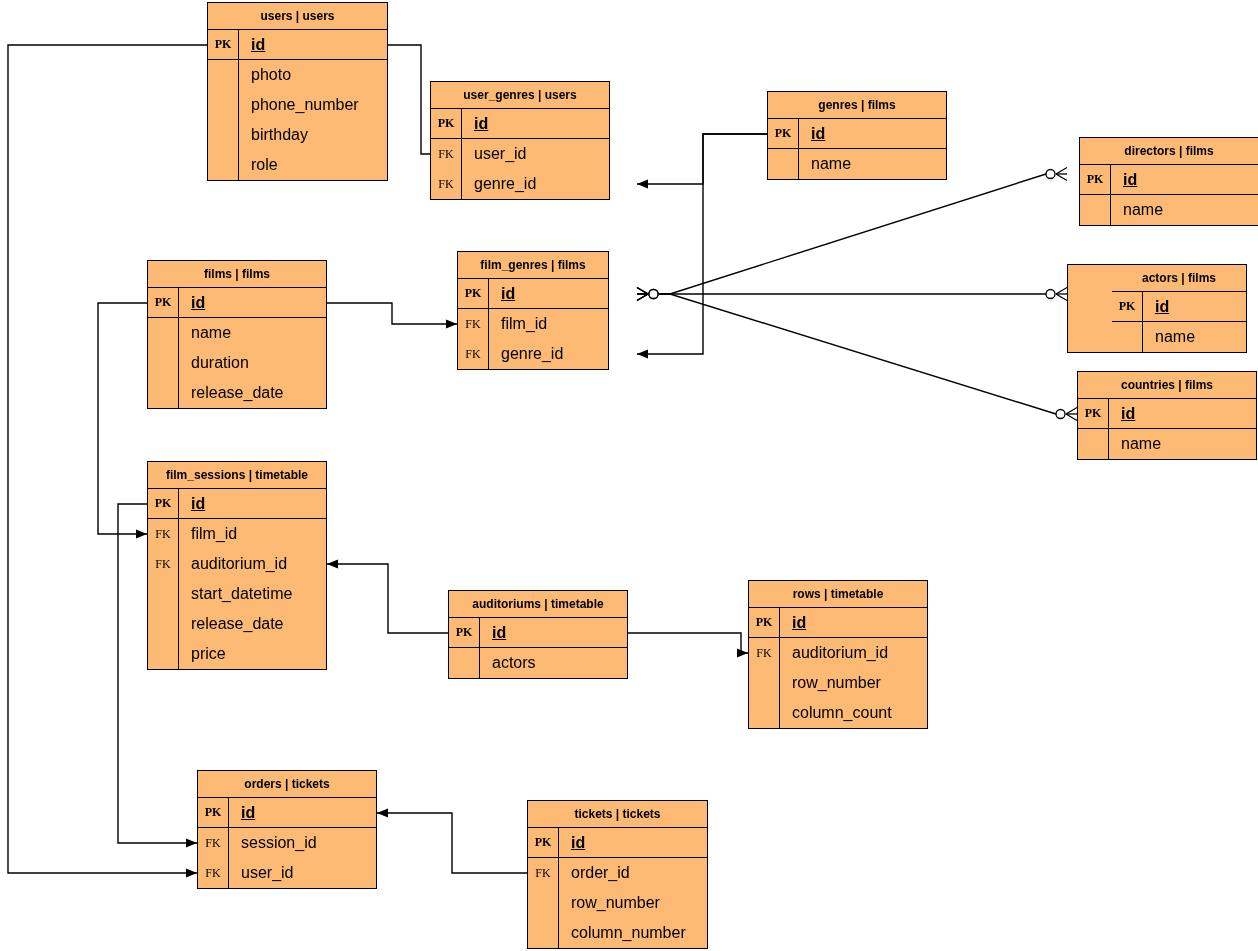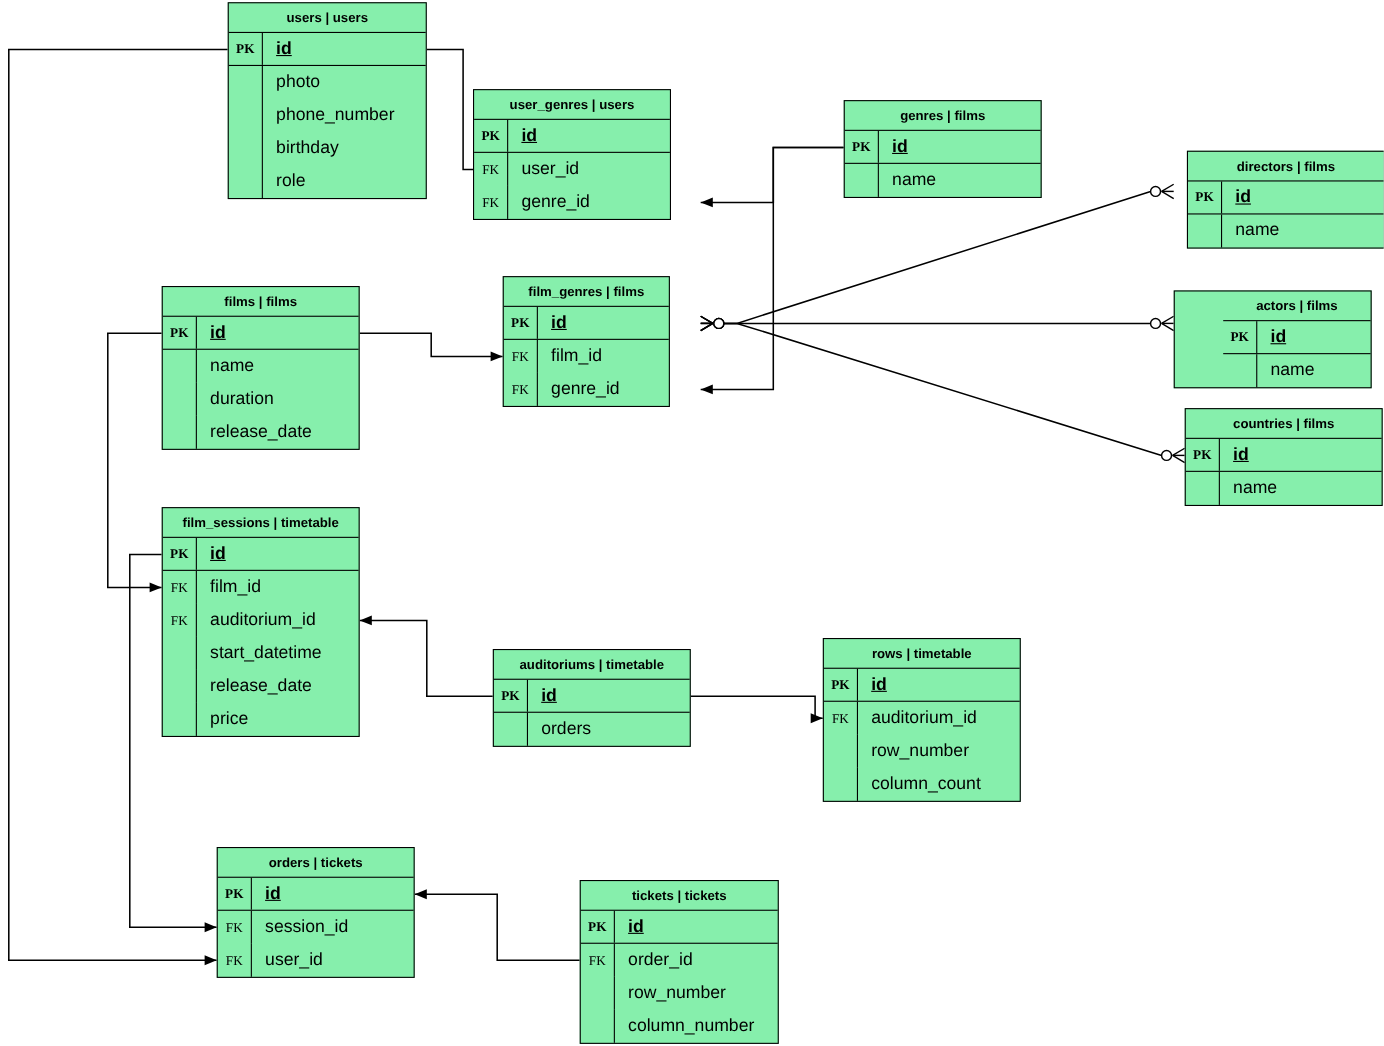--- a/index.html
+++ b/index.html
@@ -18,21 +18,21 @@
   #connector-layer {
     position: absolute;
     left: 0; top: 0;
     width: 1258px;
     height: 951px;
   }
   .entity {
     position: absolute;
     box-sizing: border-box;
     border: 1.5px solid #000000;
-    background: #86efac;
+    background: #fdba74;
     color: #000000;
   }
   .entity-header {
     box-sizing: border-box;
     height: 27px;
     border-bottom: 1.5px solid #000000;
     display: flex;
     align-items: center;
     justify-content: center;
     font-weight: bold;
@@ -298,21 +298,21 @@
         </div>
       </div>
       <div class="entity" style="left: 448px; top: 590px; width: 180px;">
         <div class="entity-header">auditoriums | timetable</div>
         <div class="entity-row pk-row">
           <div class="key-cell">PK</div>
           <div class="name-cell">id</div>
         </div>
         <div class="entity-row body-row">
           <div class="key-cell"></div>
-          <div class="name-cell">orders</div>
+          <div class="name-cell">actors</div>
         </div>
       </div>
       <div class="entity" style="left: 748px; top: 580px; width: 180px;">
         <div class="entity-header">rows | timetable</div>
         <div class="entity-row pk-row">
           <div class="key-cell">PK</div>
           <div class="name-cell">id</div>
         </div>
         <div class="entity-row body-row">
           <div class="key-cell">FK</div>

